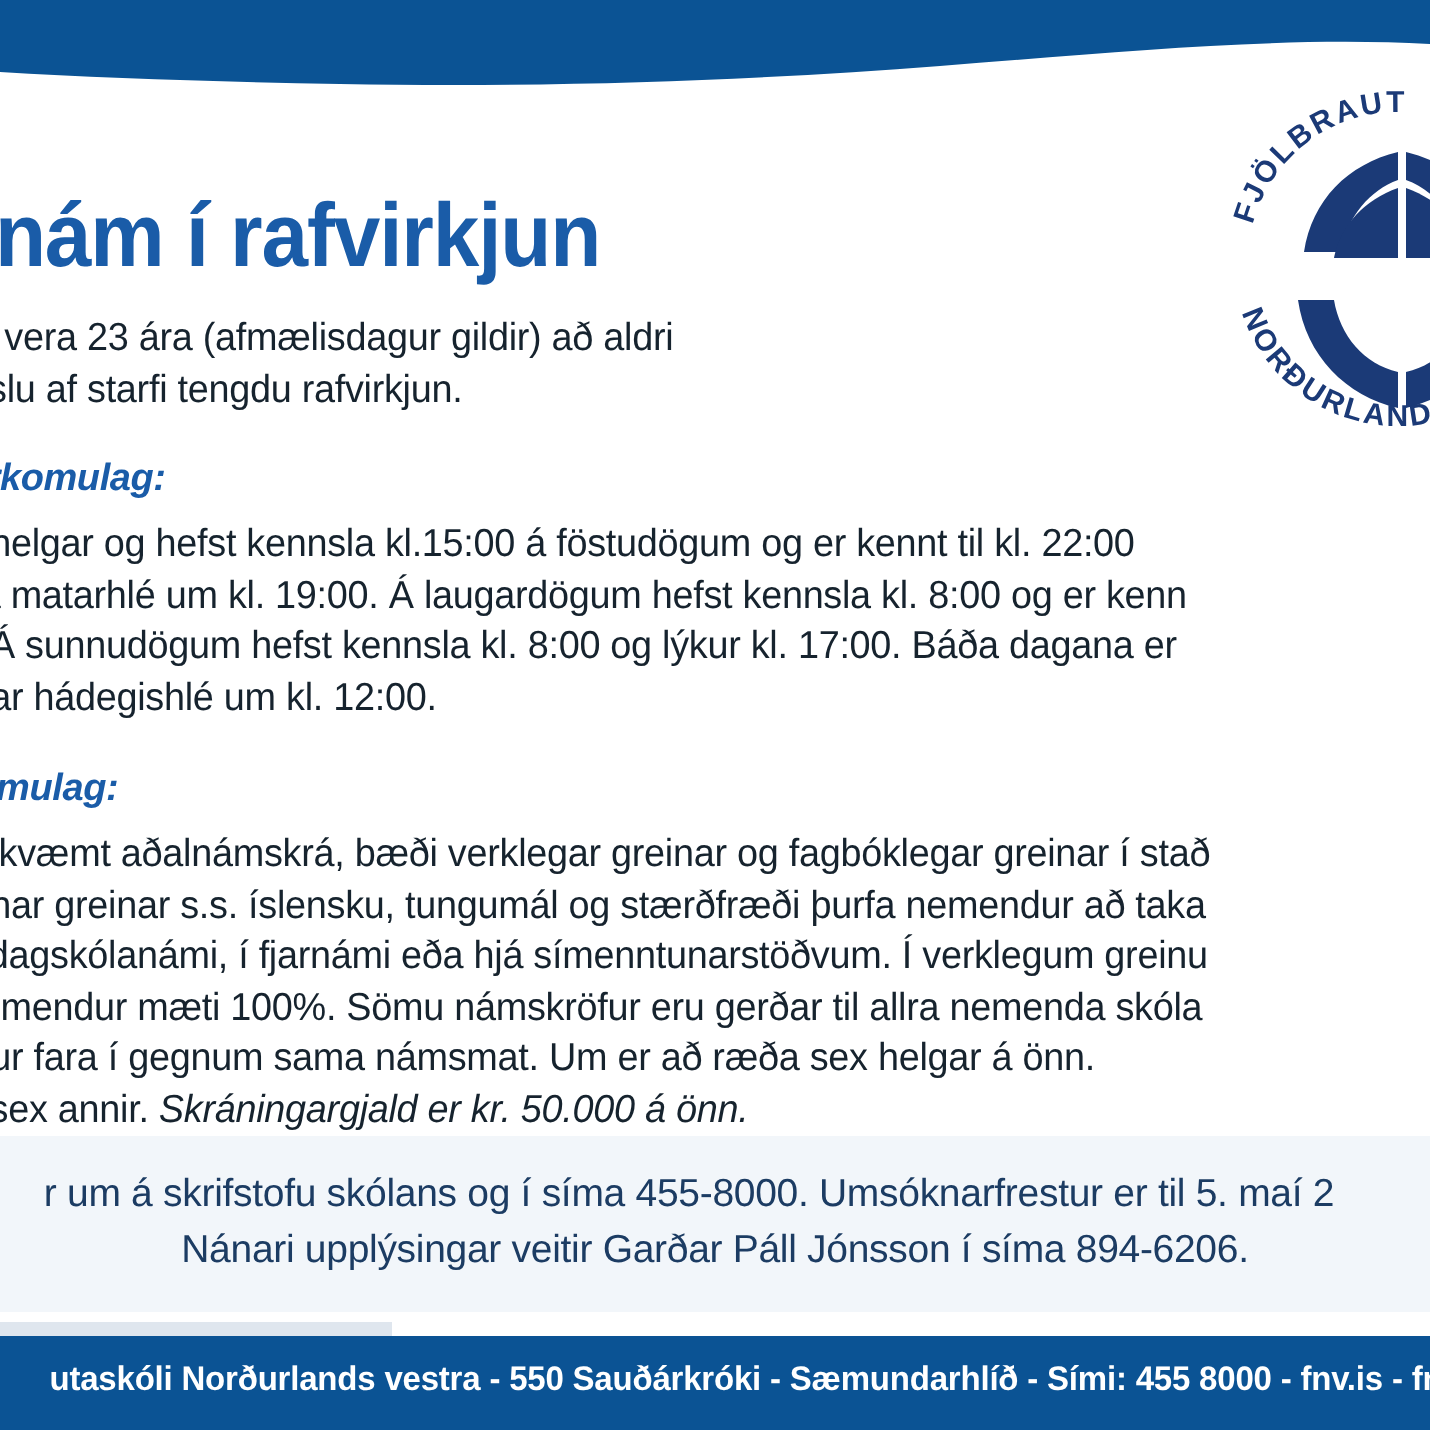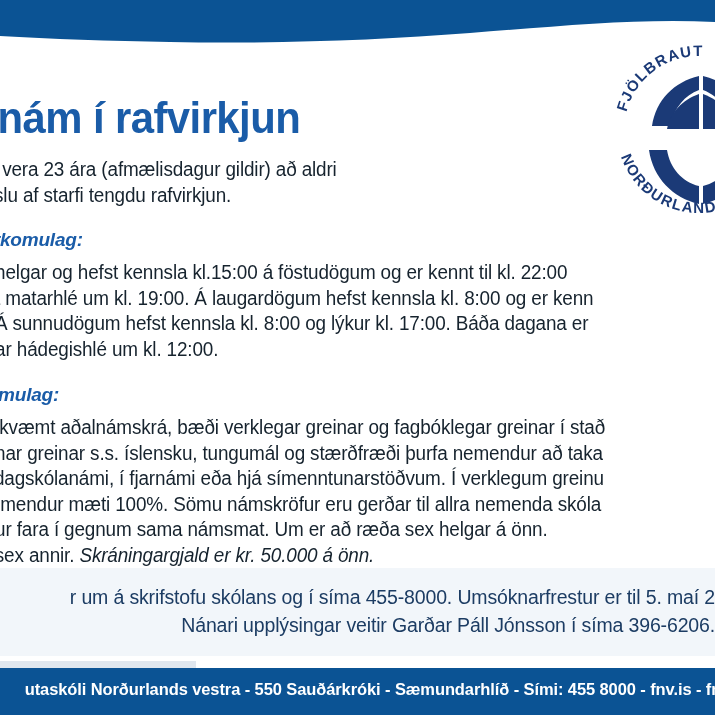--- a/index.html
+++ b/index.html
@@ -118,21 +118,21 @@
     position: absolute;
     left: 0;
     top: 583px;
     width: 715px;
     z-index: 4;
     font-family: "Liberation Sans Narrow", "Liberation Sans", sans-serif;
     font-size: 19.5px;
     line-height: 28px;
     color: #1c3c63;
     letter-spacing: -0.15px;
-    text-align: right;
+    text-align: center;
   }
   .contact-lines p {
     margin: 0;
     white-space: nowrap;
   }
   .contact-line-1 {
     margin-left: -26px !important;
   }
 
   
@@ -250,21 +250,21 @@
         <p>endur fara í gegnum sama námsmat. Um er að ræða sex helgar á önn.</p>
         <p><span>i er sex annir. </span><em>Skráningargjald er kr. 50.000 á önn.</em></p>
       </div>
     </div>
 
   </div>
 
   <div class="contact-band"></div>
   <div class="contact-lines">
     <p class="contact-line-1">r um á skrifstofu skólans og í síma 455-8000. Umsóknarfrestur er til 5. maí 2</p>
-    <p>Nánari upplýsingar veitir Garðar Páll Jónsson í síma 396-6206.</p>
+    <p>Nánari upplýsingar veitir Garðar Páll Jónsson í síma 894-6206.</p>
   </div>
 
   <div class="pre-footer-strip"></div>
 
   <div class="footer"></div>
   <div class="footer-text">utaskóli Norðurlands vestra - 550 Sauðárkróki - Sæmundarhlíð - Sími: 455 8000 - fnv.is - fnv@</div>
 
 </div>
 
 </body></html>

